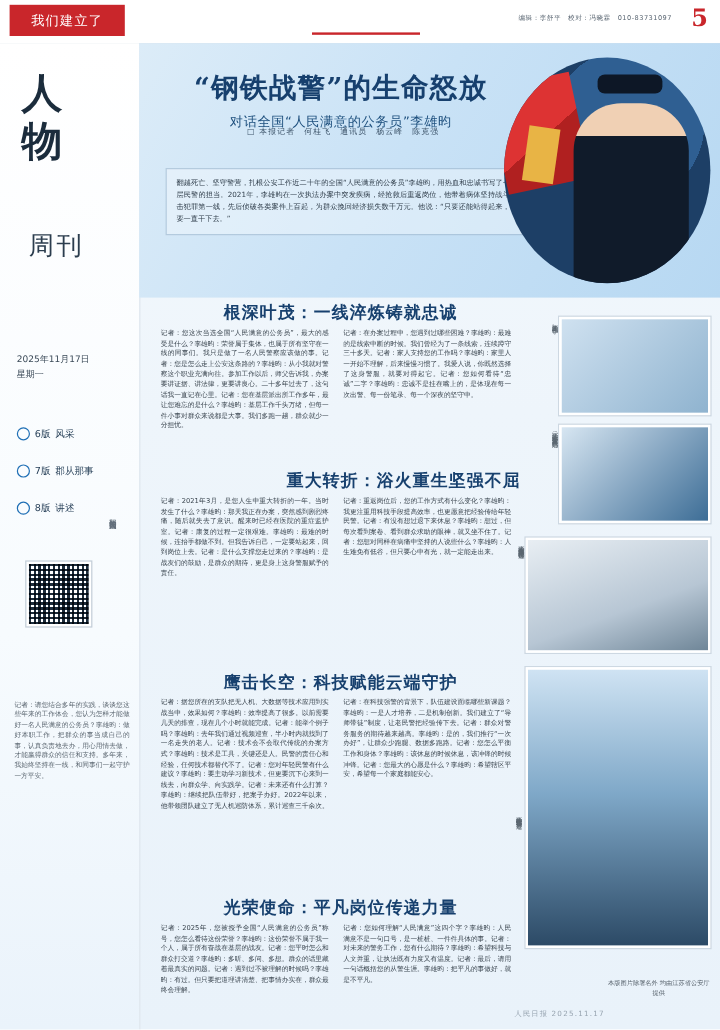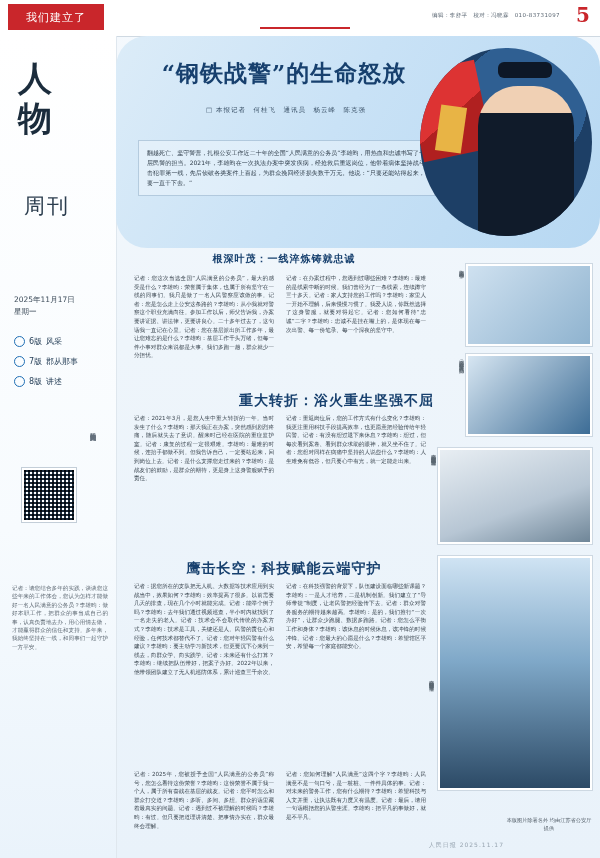--- a/index.html
+++ b/index.html
@@ -59,21 +59,21 @@
   .rail-sub{
     position:absolute;left:24px;top:160px;
     font-family:Liberation Sans, sans-serif;
     color:#2b3d4e;font-size:21px;line-height:20px;letter-spacing:2px;
   }
   .rail-date{
     position:absolute;left:14px;top:258px;font-size:7.5px;color:#3b4a58;line-height:12px;
   }
   .rail-list{position:absolute;left:14px;top:300px;width:92px;}
   .rail-item{
-    display:flex;align-items:center;gap:4px;margin-bottom:9px;font-size:8px;color:#1f3952;
+    display:flex;align-items:center;gap:4px;margin-bottom:9px;font-size:8px;color:#1f3952;margin-top:20px;
   }
   .rail-dot{
     width:9px;height:9px;border-radius:50%;border:1.4px solid #1f6fb5;flex:none;
   }
   .rail-note{
     position:absolute;left:18px;top:392px;width:80px;font-size:6px;color:#64707c;
     line-height:9px;writing-mode:vertical-rl;height:60px;
   }
   .qr{
     position:absolute;left:22px;top:432px;width:50px;height:50px;
@@ -85,21 +85,20 @@
   .rail-block{
     position:absolute;left:12px;width:96px;font-size:5.6px;color:#5b6670;
     line-height:8.4px;text-align:justify;
   }
 
   
   .main{position:absolute;left:116px;top:36px;width:484px;height:822px;}
   .hero{
     position:absolute;left:0;top:0;width:484px;height:212px;
     background:linear-gradient(120deg,#dcecf8 0%,#c9e2f6 45%,#b7d8f2 100%);
-    border-radius:31px;
   }
   .headline{
     position:absolute;left:18px;top:22px;width:300px;
     color:#17406e;font-family:"DejaVu Serif","Liberation Serif",serif;
     font-size:23px;font-weight:bold;letter-spacing:1px;text-align:center;
   }
   .subhead{
     position:absolute;left:18px;top:58px;width:300px;text-align:center;
     color:#1d4f7d;font-size:11px;letter-spacing:.5px;
   }
@@ -199,43 +198,45 @@
 人民日报人物周刊</div>
     <div class="qr"></div>
 
     <div class="rail-block" style="top:548px;">记者：请您结合多年的实践，谈谈您这些年来的工作体会，您认为怎样才能做好一名人民满意的公务员？李雄昀：做好本职工作，把群众的事当成自己的事，认真负责地去办，用心用情去做，才能赢得群众的信任和支持。多年来，我始终坚持在一线，和同事们一起守护一方平安。</div>
   </div>
 
   <div class="main">
 
     <div class="hero">
       <div class="headline">“钢铁战警”的生命怒放</div>
+      <div class="subhead">对话全国“人民满意的公务员”李雄昀</div>
       <div class="byline">□ 本报记者　何桂飞　通讯员　杨云峰　陈克强</div>
       <div class="lede">翻越死亡、坚守警营，扎根公安工作近二十年的全国“人民满意的公务员”李雄昀，用热血和忠诚书写了一名基层民警的担当。2021年，李雄昀在一次执法办案中突发疾病，经抢救后重返岗位，他带着病体坚持战斗在打击犯罪第一线，先后侦破各类案件上百起，为群众挽回经济损失数千万元。他说：“只要还能站得起来，我就要一直干下去。”</div>
 
       <div class="hero-photo">
         <div class="flag"></div>
         <div class="gold"></div>
         <div class="figure"></div>
         <div class="cap"></div>
       </div>
     </div>
 
-    <div class="sec-title" style="position:absolute;left:18px;top:216px;width:300px;font-size:10px;font-family:Liberation Mono, monospace;">根深叶茂：一线淬炼铸就忠诚</div>
+    <div class="sec-title" style="position:absolute;left:18px;top:216px;width:300px;font-size:14px;font-family:Liberation Mono, monospace;">根深叶茂：一线淬炼铸就忠诚</div>
     <div class="col" style="left:18px;top:238px;width:140px;height:112px;overflow:hidden;">记者：您这次当选全国“人民满意的公务员”，最大的感受是什么？李雄昀：荣誉属于集体，也属于所有坚守在一线的同事们。我只是做了一名人民警察应该做的事。记者：您是怎么走上公安这条路的？李雄昀：从小我就对警察这个职业充满向往。参加工作以后，师父告诉我，办案要讲证据、讲法律，更要讲良心。二十多年过去了，这句话我一直记在心里。记者：您在基层派出所工作多年，最让您难忘的是什么？李雄昀：基层工作千头万绪，但每一件小事对群众来说都是大事。我们多跑一趟，群众就少一分担忧。</div>
     <div class="col" style="left:170px;top:238px;width:140px;height:112px;overflow:hidden;">记者：在办案过程中，您遇到过哪些困难？李雄昀：最难的是线索中断的时候。我们曾经为了一条线索，连续蹲守三十多天。记者：家人支持您的工作吗？李雄昀：家里人一开始不理解，后来慢慢习惯了。我爱人说，你既然选择了这身警服，就要对得起它。记者：您如何看待“忠诚”二字？李雄昀：忠诚不是挂在嘴上的，是体现在每一次出警、每一份笔录、每一个深夜的坚守中。</div>
 
     <div class="sec-title" style="position:absolute;left:18px;top:356px;width:300px;font-size:14px;text-align:right;">重大转折：浴火重生坚强不屈</div>
     <div class="col" style="left:18px;top:378px;width:140px;height:140px;overflow:hidden;">记者：2021年3月，是您人生中重大转折的一年。当时发生了什么？李雄昀：那天我正在办案，突然感到剧烈疼痛，随后就失去了意识。醒来时已经在医院的重症监护室。记者：康复的过程一定很艰难。李雄昀：最难的时候，连抬手都做不到。但我告诉自己，一定要站起来，回到岗位上去。记者：是什么支撑您走过来的？李雄昀：是战友们的鼓励，是群众的期待，更是身上这身警服赋予的责任。</div>
     <div class="col" style="left:170px;top:378px;width:140px;height:140px;overflow:hidden;">记者：重返岗位后，您的工作方式有什么变化？李雄昀：我更注重用科技手段提高效率，也更愿意把经验传给年轻民警。记者：有没有想过退下来休息？李雄昀：想过，但每次看到案卷、看到群众求助的眼神，就又坐不住了。记者：您想对同样在病痛中坚持的人说些什么？李雄昀：人生难免有低谷，但只要心中有光，就一定能走出来。</div>
 
     <div class="sec-title" style="position:absolute;left:18px;top:524px;width:300px;font-size:14px;">鹰击长空：科技赋能云端守护</div>
     <div class="col" style="left:18px;top:546px;width:140px;height:160px;overflow:hidden;">记者：据您所在的支队把无人机、大数据等技术应用到实战当中，效果如何？李雄昀：效率提高了很多。以前需要几天的排查，现在几个小时就能完成。记者：能举个例子吗？李雄昀：去年我们通过视频巡查，半小时内就找到了一名走失的老人。记者：技术会不会取代传统的办案方式？李雄昀：技术是工具，关键还是人。民警的责任心和经验，任何技术都替代不了。记者：您对年轻民警有什么建议？李雄昀：要主动学习新技术，但更要沉下心来到一线去，向群众学、向实践学。记者：未来还有什么打算？李雄昀：继续把队伍带好，把案子办好。2022年以来，他带领团队建立了无人机巡防体系，累计巡查三千余次。</div>
     <div class="col" style="left:170px;top:546px;width:140px;height:160px;overflow:hidden;">记者：在科技强警的背景下，队伍建设面临哪些新课题？李雄昀：一是人才培养，二是机制创新。我们建立了“导师带徒”制度，让老民警把经验传下去。记者：群众对警务服务的期待越来越高。李雄昀：是的，我们推行“一次办好”，让群众少跑腿、数据多跑路。记者：您怎么平衡工作和身体？李雄昀：该休息的时候休息，该冲锋的时候冲锋。记者：您最大的心愿是什么？李雄昀：希望辖区平安，希望每一个家庭都能安心。</div>
 
+    <div class="sec-title" style="position:absolute;left:18px;top:712px;width:300px;font-size:14px;">光荣使命：平凡岗位传递力量</div>
     <div class="col" style="left:18px;top:734px;width:140px;height:82px;overflow:hidden;">记者：2025年，您被授予全国“人民满意的公务员”称号，您怎么看待这份荣誉？李雄昀：这份荣誉不属于我一个人，属于所有奋战在基层的战友。记者：您平时怎么和群众打交道？李雄昀：多听、多问、多想。群众的话里藏着最真实的问题。记者：遇到过不被理解的时候吗？李雄昀：有过。但只要把道理讲清楚、把事情办实在，群众最终会理解。</div>
     <div class="col" style="left:170px;top:734px;width:140px;height:82px;overflow:hidden;">记者：您如何理解“人民满意”这四个字？李雄昀：人民满意不是一句口号，是一桩桩、一件件具体的事。记者：对未来的警务工作，您有什么期待？李雄昀：希望科技与人文并重，让执法既有力度又有温度。记者：最后，请用一句话概括您的从警生涯。李雄昀：把平凡的事做好，就是不平凡。</div>
 
     <div class="photo" style="right:8px;top:228px;width:122px;height:78px;
          background:linear-gradient(135deg,#cfe1f0 0%,#8fb3cf 100%);"></div>
     <div class="cap-v" style="right:134px;top:230px;height:72px;">李雄昀在工作中。</div>
 
     <div class="photo" style="right:8px;top:318px;width:122px;height:78px;
          background:linear-gradient(135deg,#d7e6f2 0%,#3d6d96 100%);"></div>
     <div class="cap-v" style="right:134px;top:320px;height:72px;">李雄昀（左一）带队开展无人机巡防。</div>

